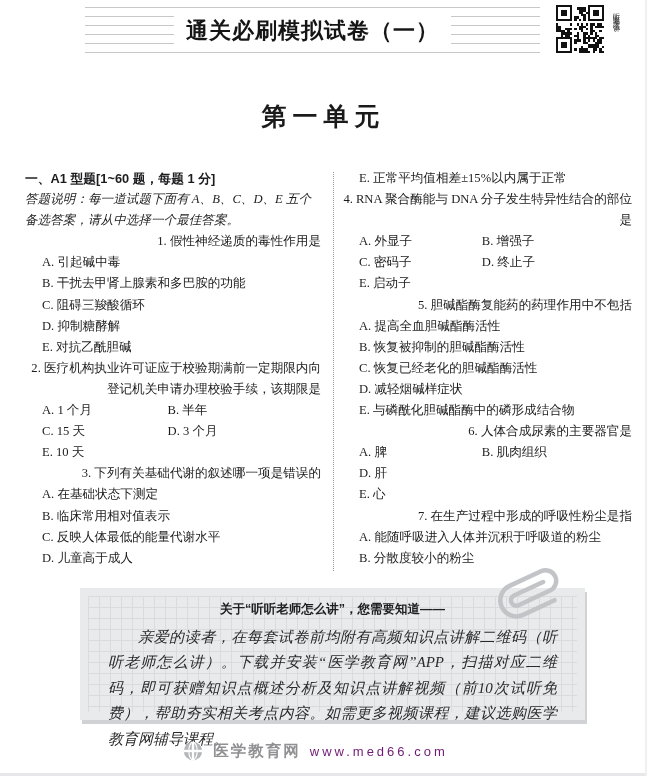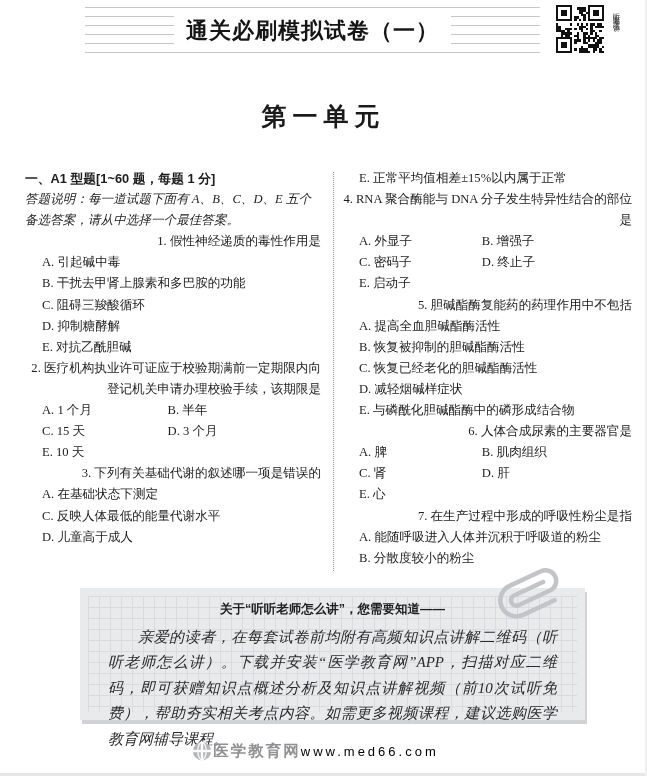--- a/index.html
+++ b/index.html
@@ -61,26 +61,26 @@
   }
   #note-body{
     position:absolute;left:28px;top:37px;width:449px;
     font-style:italic;font-size:15px;line-height:25.4px;color:#2a2a2c;
     text-indent:2em;text-align:justify;
   }
   #paperclip{position:absolute;left:498px;top:558px;width:64px;height:72px;pointer-events:none;}
   
   #footer{
     position:absolute;left:0;top:740px;width:630px;
-    display:flex;align-items:center;justify-content:center;
+    display:flex;align-items:center;justify-content:center;gap:9px;
     font-family:"Liberation Sans",sans-serif;
     text-align:center;
   }
   #footer-brand{font-weight:bold;font-size:15.5px;color:#919194;letter-spacing:2px;}
-  #footer-url{font-size:13px;color:#000000;letter-spacing:3px;}
+  #footer-url{font-size:13px;color:#701a75;letter-spacing:3px;}
   
   #edge-bottom{position:absolute;left:0;bottom:0;width:100%;height:3px;background:#e7e7e9;}
   #edge-right{position:absolute;right:0;top:0;width:2px;height:100%;background:#f0f0f1;}
 </style>
 </head>
 <body>
 
 <div id="page">
 
   <div id="header-lines">
@@ -352,20 +352,23 @@
         <div class="opt-row">
           <div class="opt-cell">E. 10 天</div>
         </div>
       </div>
       <div class="question"><span>3. </span><span>下列有关基础代谢的叙述哪一项是错误的</span></div>
       <div class="q-options">
         <div class="opt-row">
           <div class="opt-cell">A. 在基础状态下测定</div>
         </div>
         <div class="opt-row">
+          <div class="opt-cell">B. 临床常用相对值表示</div>
+        </div>
+        <div class="opt-row">
           <div class="opt-cell">C. 反映人体最低的能量代谢水平</div>
         </div>
         <div class="opt-row">
           <div class="opt-cell">D. 儿童高于成人</div>
         </div>
       </div>
     </div>
   <div id="col-divider"></div>
   <div id="col-right" class="col">
       <div class="q-options">
@@ -403,21 +406,20 @@
           <div class="opt-cell">E. 与磷酰化胆碱酯酶中的磷形成结合物</div>
         </div>
       </div>
       <div class="question"><span>6. </span><span>人体合成尿素的主要器官是</span></div>
       <div class="q-options">
         <div class="opt-row">
           <div class="opt-cell half">A. 脾</div>
           <div class="opt-cell">B. 肌肉组织</div>
         </div>
         <div class="opt-row">
-          <div class="opt-cell half">C. 肾</div>
           <div class="opt-cell">D. 肝</div>
         </div>
         <div class="opt-row">
           <div class="opt-cell">E. 心</div>
         </div>
       </div>
       <div class="question"><span>7. </span><span>在生产过程中形成的呼吸性粉尘是指</span></div>
       <div class="q-options">
         <div class="opt-row">
           <div class="opt-cell">A. 能随呼吸进入人体并沉积于呼吸道的粉尘</div>

